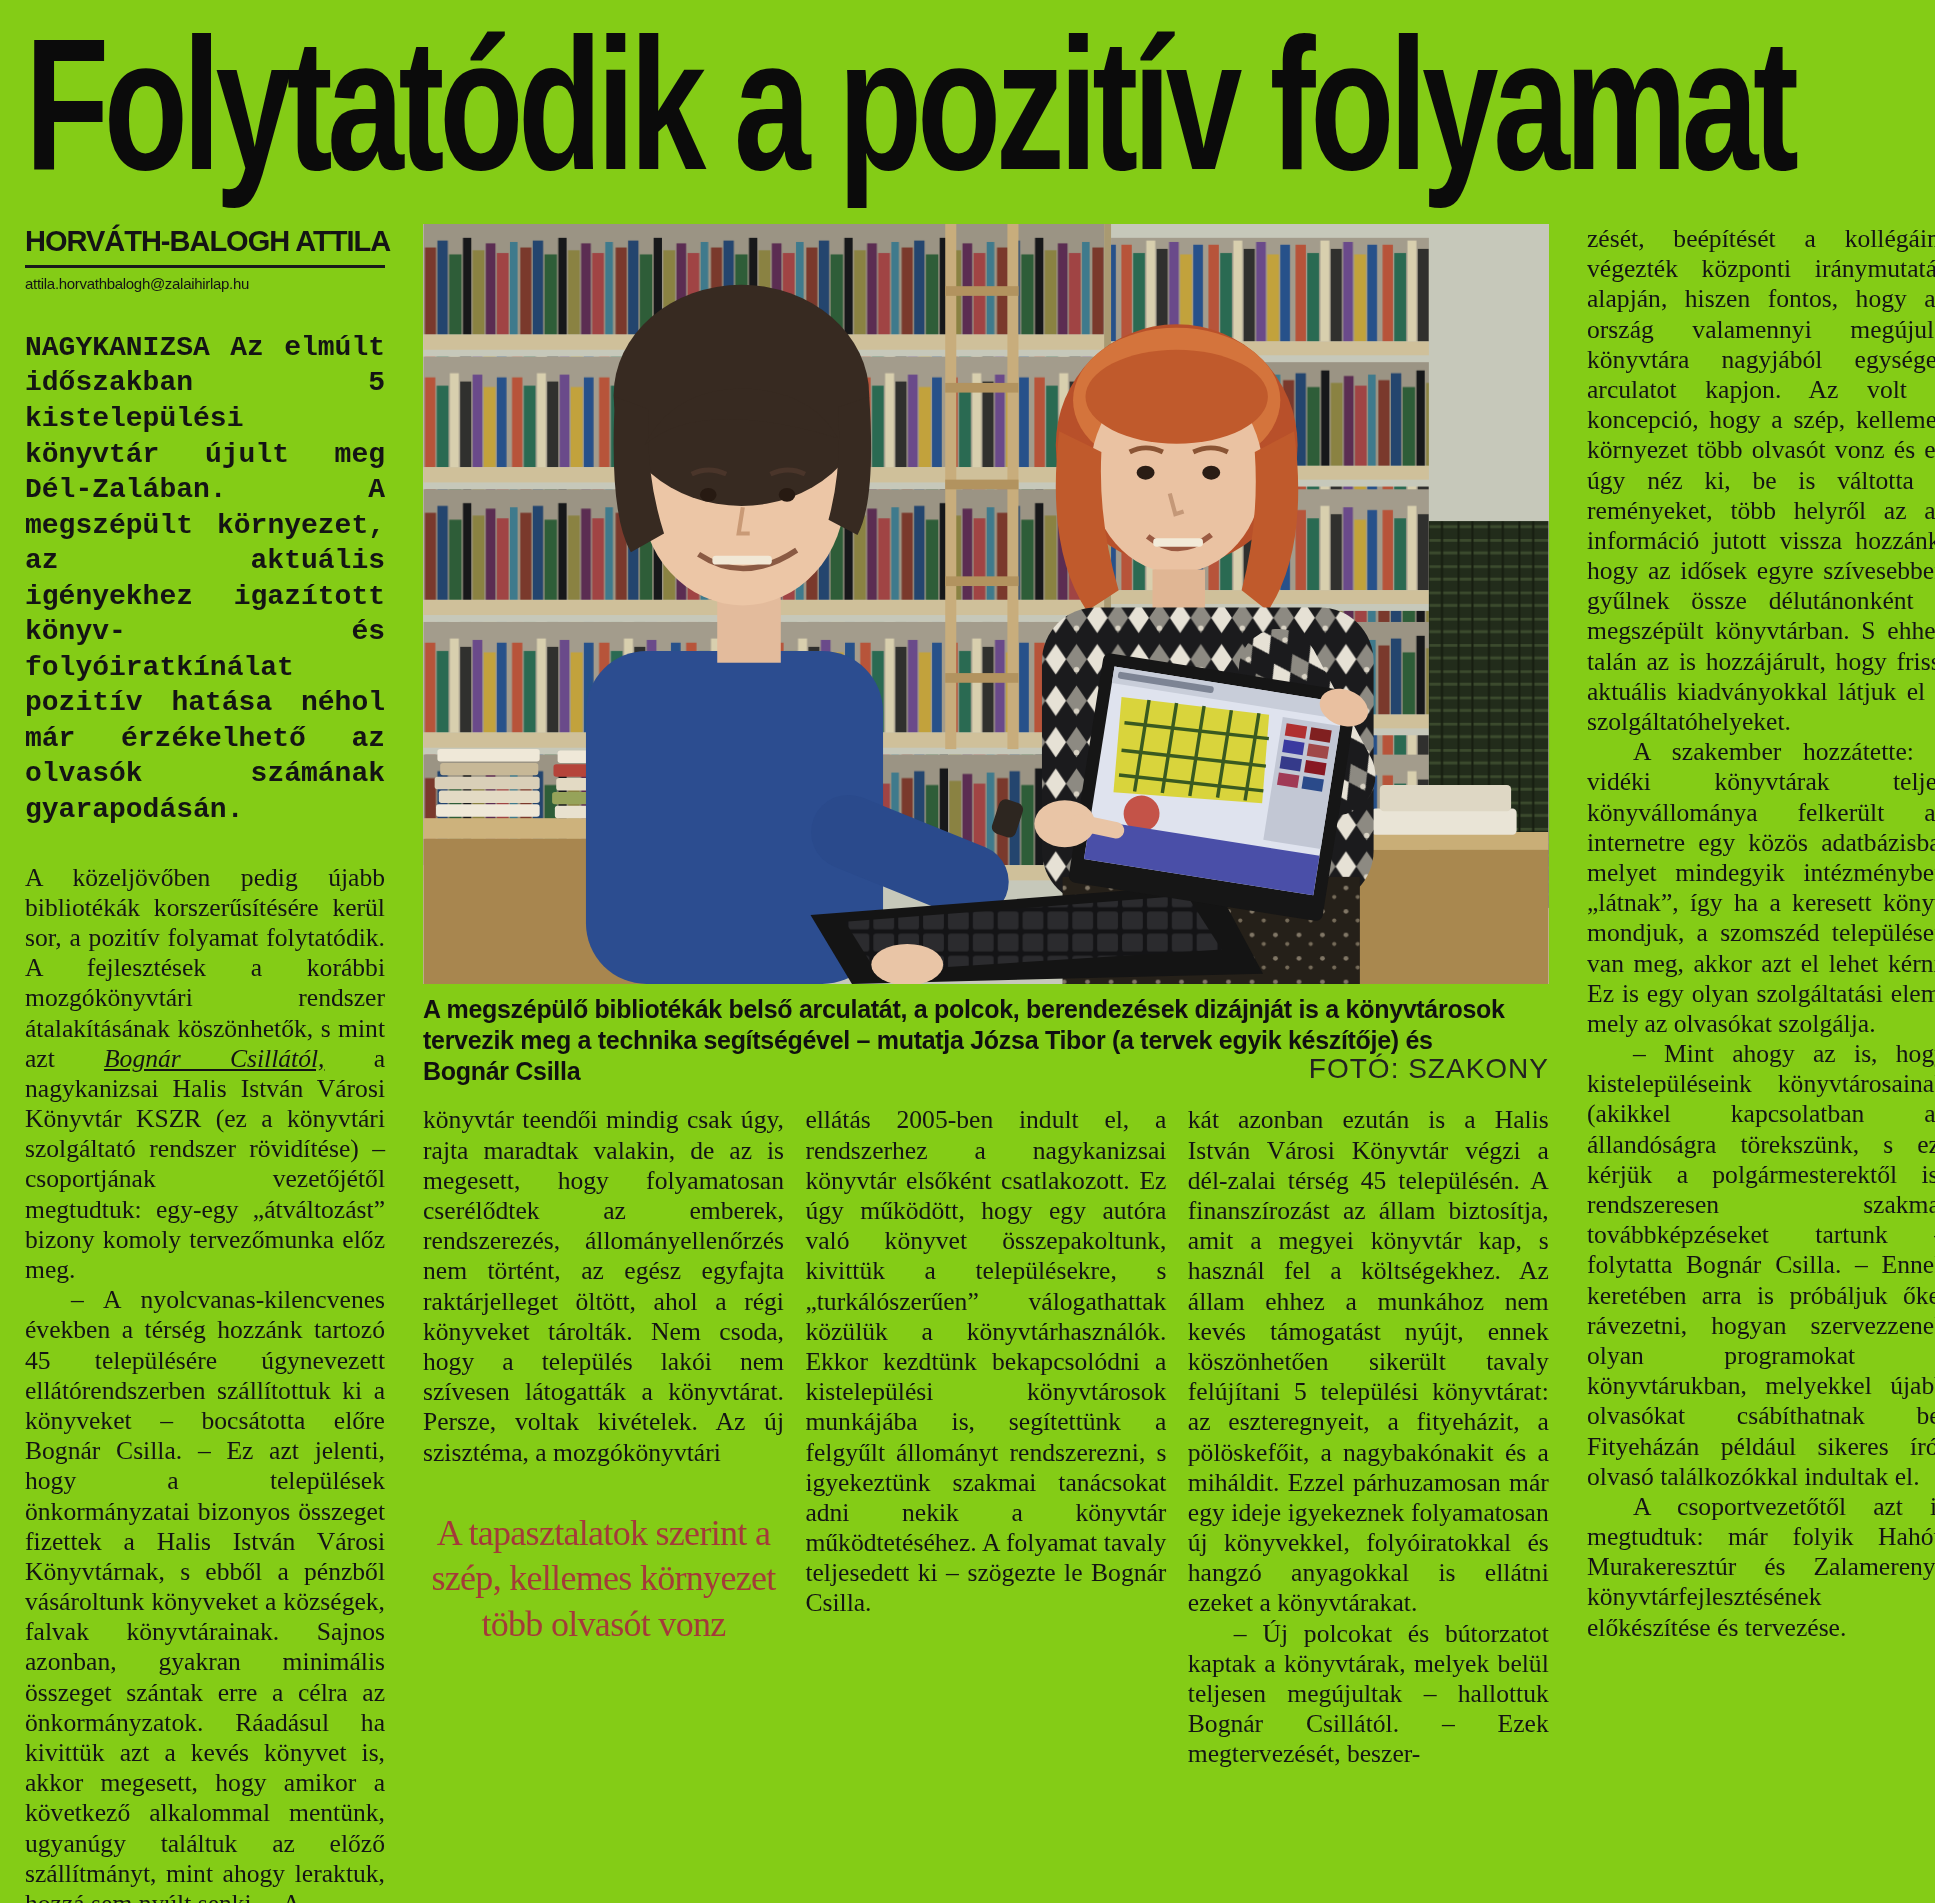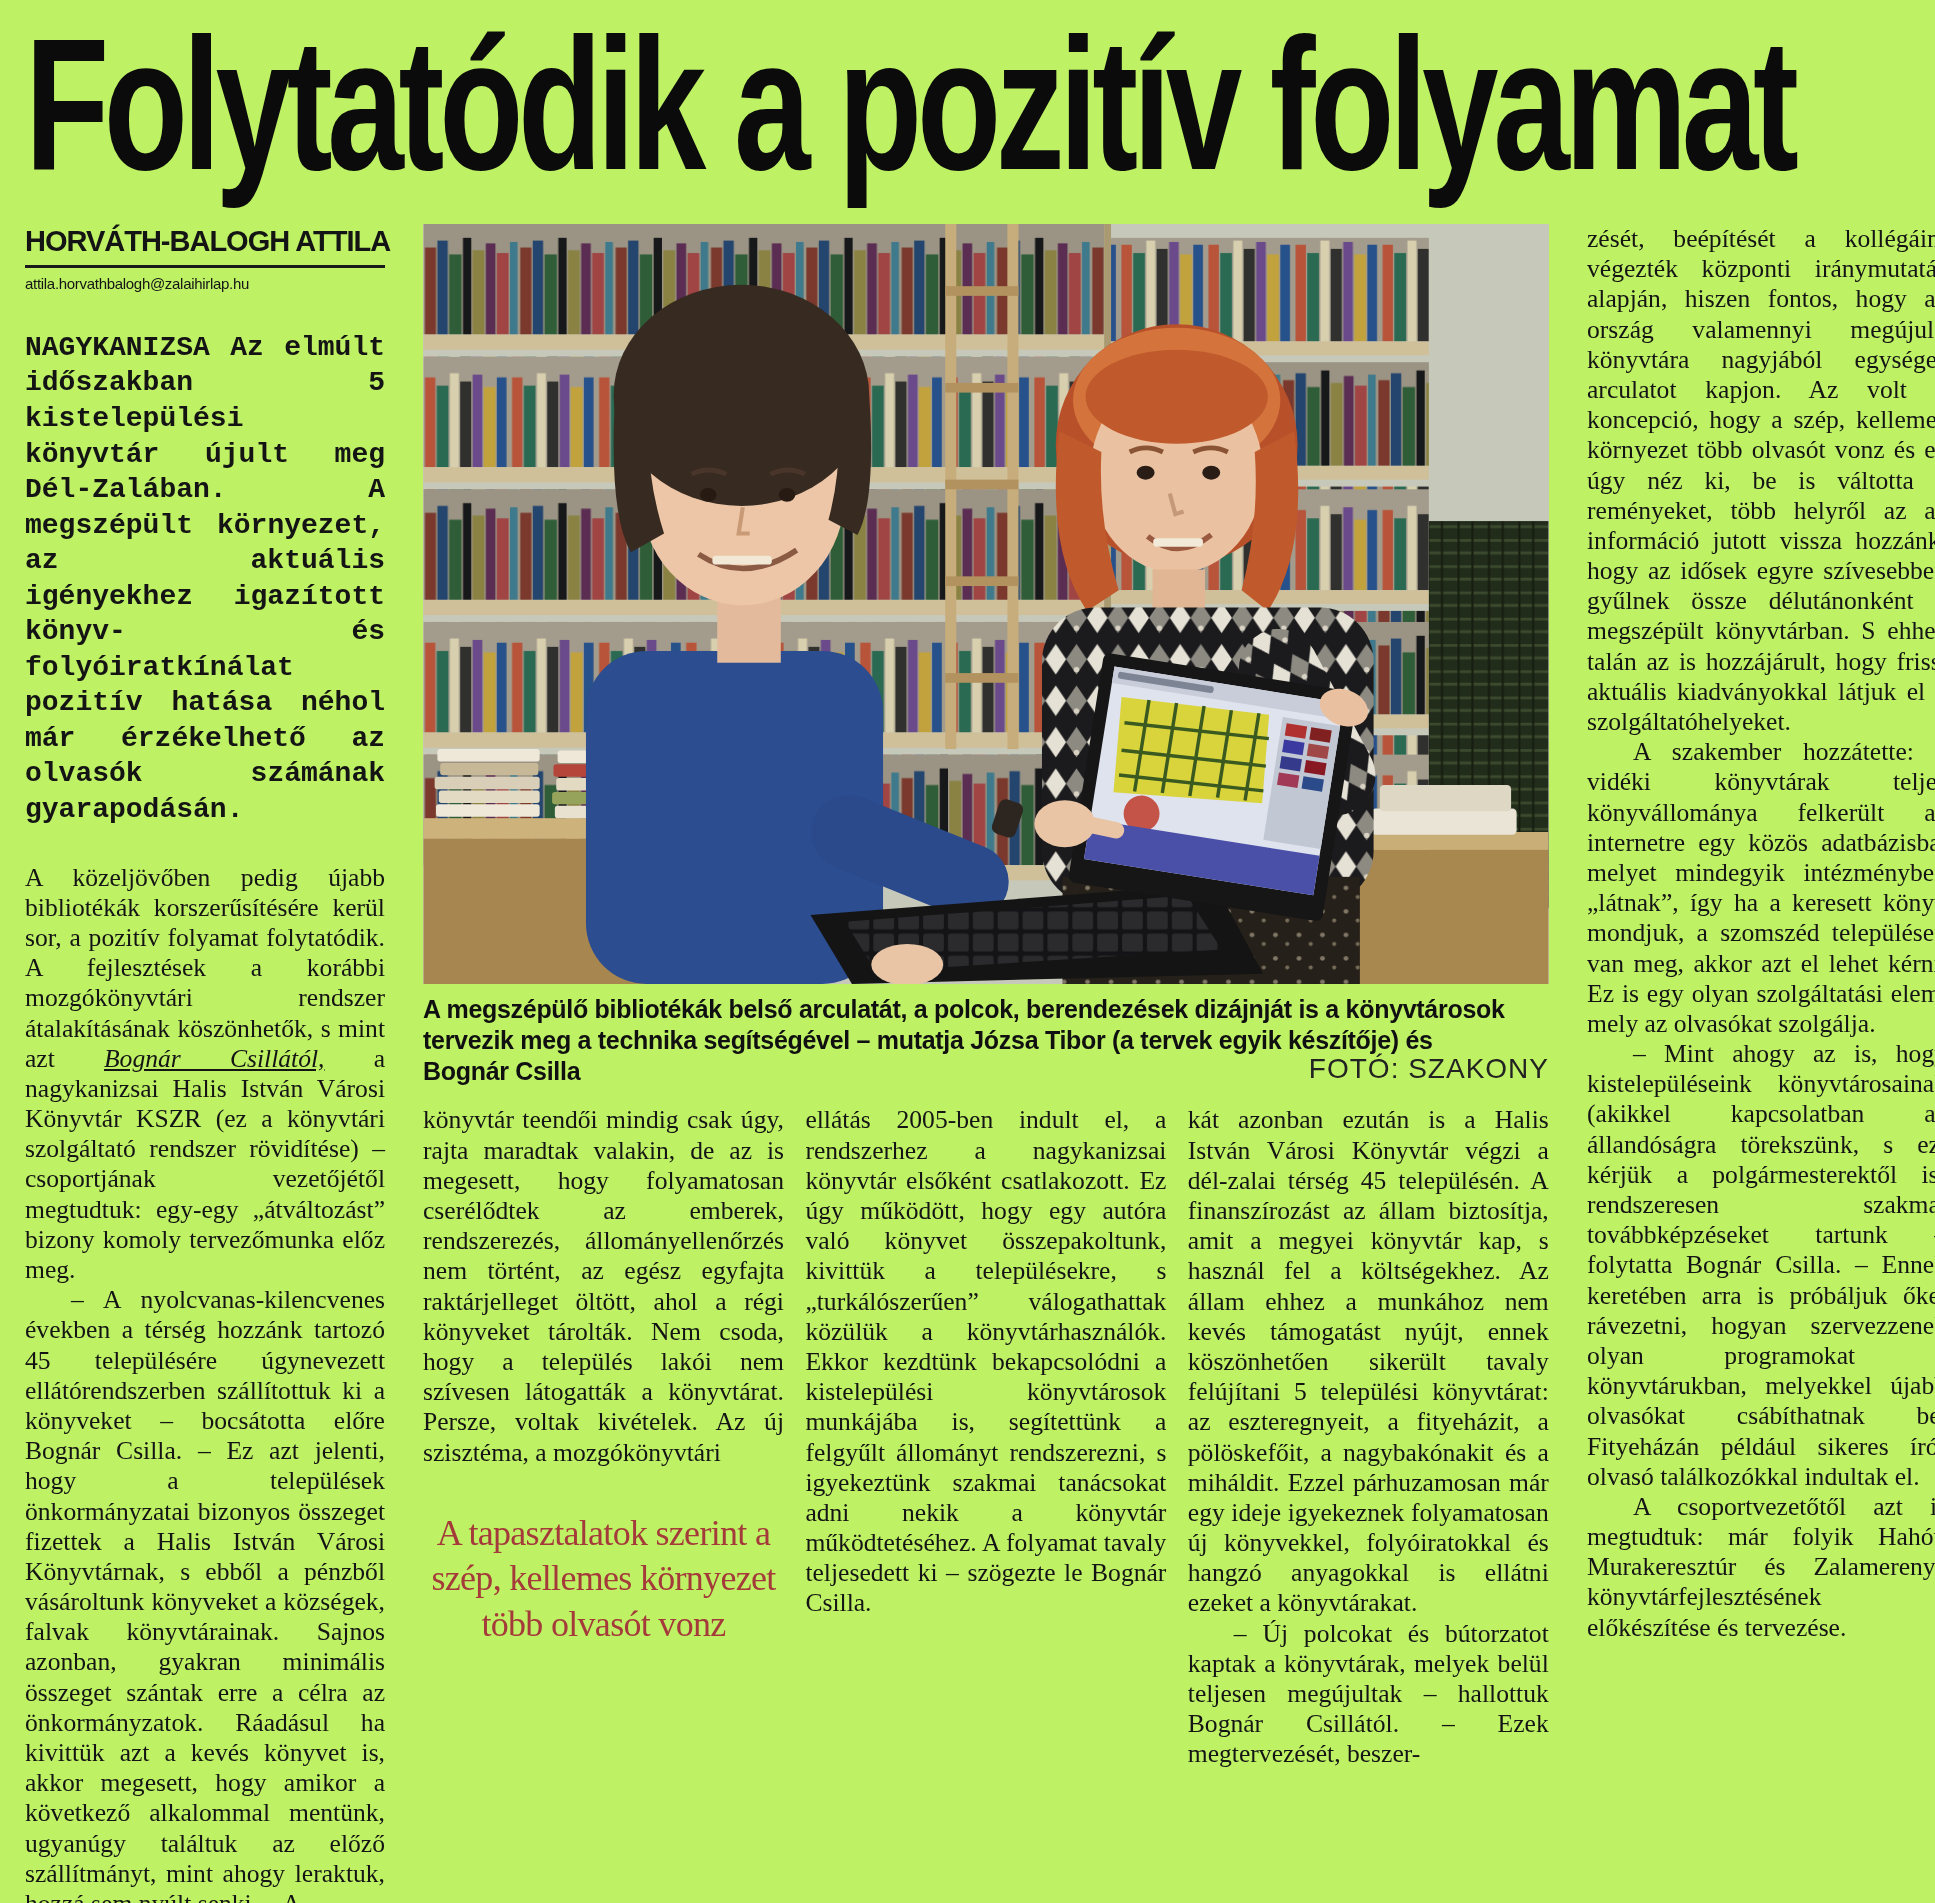--- a/index.html
+++ b/index.html
@@ -1,18 +1,18 @@
 <!DOCTYPE html>
 <html lang="hu" style="font-size:11px"><head>
 <meta charset="utf-8">
 <style>
   html,body { margin:0; padding:0; background:#9a9a9a; }
   .page {
     position:relative; width:1936px; height:1903px; overflow:hidden;
-    background:#bef264; color:#121212;
+    background:#84cc16; color:#121212;
     font-family:"Liberation Serif", serif;
   }
   .inner { padding:11px 25px 0 25px; }
 
   
   .headline-wrap { height:199px; overflow:visible; }
   .headline {
     font-family:"Liberation Sans", sans-serif; font-weight:bold;
     font-size:142px; letter-spacing:-5.5px; line-height:1; white-space:nowrap;
     color:#0b0b0b; transform:scale(0.97,1.32); transform-origin:top left;

